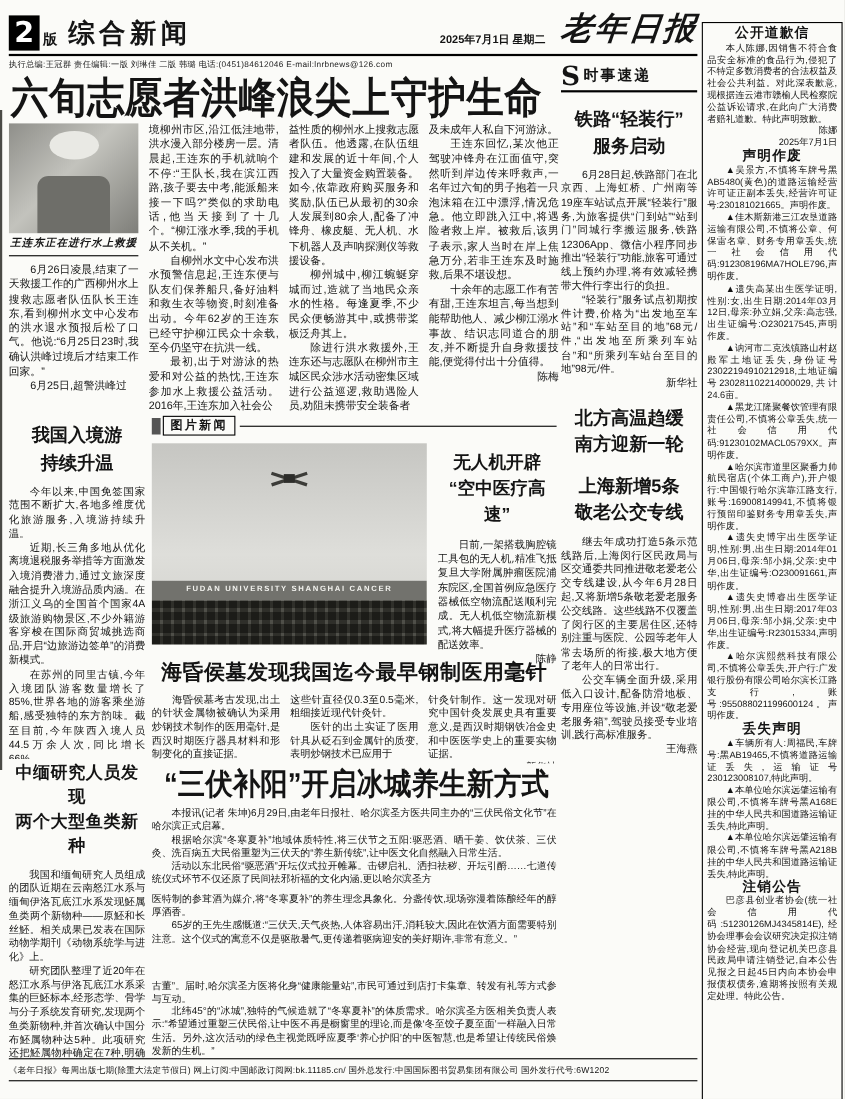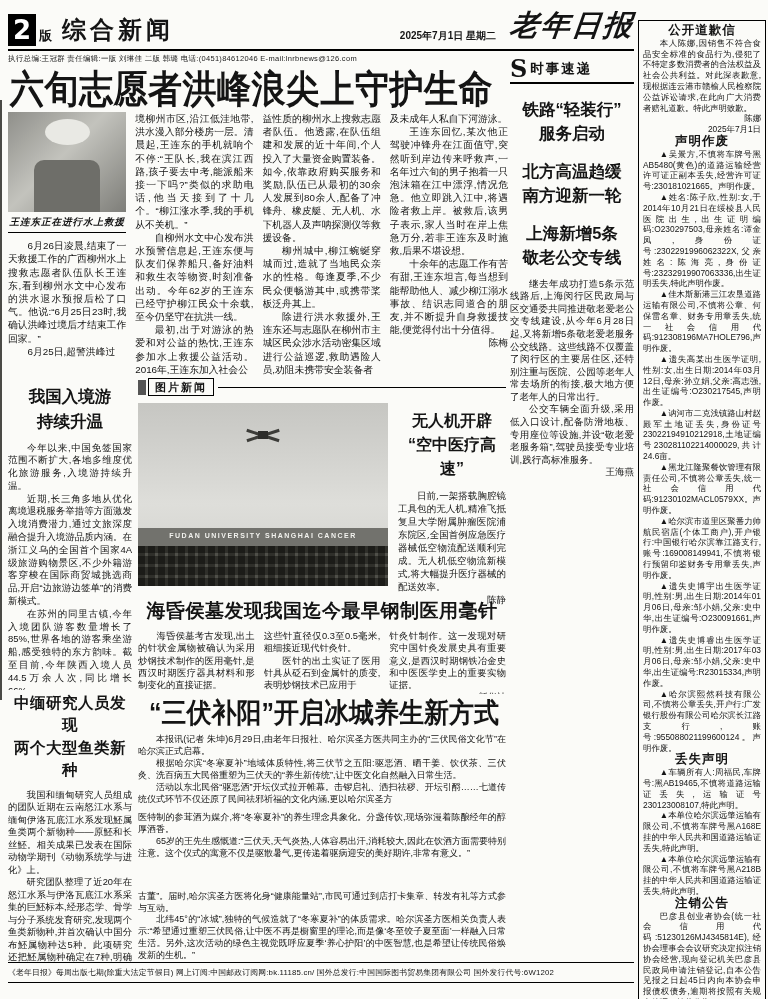--- a/index.html
+++ b/index.html
@@ -145,20 +145,25 @@
 
   <div class="flash">
     <div class="flash-logo">
       <span class="flash-s">S</span>
       <span class="flash-label">时事速递</span>
     </div>
 
     <div>
       <h2><span>铁路“轻装行”</span><br>
           <span>服务启动</span></h2>
+      <div class="jt">
+        <p>6月28日起,铁路部门在北京西、上海虹桥、广州南等19座车站试点开展“轻装行”服务,为旅客提供“门到站”“站到门”同城行李搬运服务,铁路12306App、微信小程序同步推出“轻装行”功能,旅客可通过线上预约办理,将有效减轻携带大件行李出行的负担。</p>
+        <p>“轻装行”服务试点初期按件计费,价格为“出发地至车站”和“车站至目的地”68元/件,“出发地至所乘列车站台”和“所乘列车站台至目的地”98元/件。</p>
+        <p class="byline">新华社</p>
+      </div>
     </div>
 
     <div>
       <h2><span>北方高温趋缓</span><br>
           <span>南方迎新一轮</span></h2>
     </div>
 
     <div>
       <h2><span>上海新增5条</span><br>
           <span>敬老公交专线</span></h2>
@@ -259,21 +264,20 @@
   <div class="ads">
     <h3>公开道歉信</h3>
     <div class="jt">
       <p>本人陈娜,因销售不符合食品安全标准的食品行为,侵犯了不特定多数消费者的合法权益及社会公共利益。对此深表歉意,现根据连云港市赣榆人民检察院公益诉讼请求,在此向广大消费者赔礼道歉。特此声明致歉。</p>
       <p class="sig">陈娜</p>
       <p class="sig">2025年7月1日</p>
     </div>
     <h3>声明作废</h3>
     <div class="jt">
       <p>▲吴景方,不慎将车牌号黑AB5480(黄色)的道路运输经营许可证正副本丢失,经营许可证号:230181021665。声明作废。</p>
-      <p>▲姓名:陈子欣,性别:女,于2014年10月21日在绥棱县人民医院出生,出生证明编码:O230297503,母亲姓名:谭金凤,身份证号:2302291996062322X,父亲姓名:陈海亮,身份证号:23232919907063336,出生证明丢失,特此声明作废。</p>
       <p>▲佳木斯新港三江农垦道路运输有限公司,不慎将公章、何保雷名章、财务专用章丢失,统一社会信用代码:912308196MA7HOLE796,声明作废。</p>
       <p>▲遗失高某出生医学证明,性别:女,出生日期:2014年03月12日,母亲:孙立娟,父亲:高志强,出生证编号:O230217545,声明作废。</p>
       <p>▲讷河市二克浅镇路山村赵殿军土地证丢失,身份证号23022194910212918,土地证编号230281102214000029,共计24.6亩。</p>
       <p>▲黑龙江隆聚餐饮管理有限责任公司,不慎将公章丢失,统一社会信用代码:91230102MACL0579XX。声明作废。</p>
       <p>▲哈尔滨市道里区聚番力帅航民宿店(个体工商户),开户银行:中国银行哈尔滨靠江路支行,账号:169008149941,不慎将银行预留印鉴财务专用章丢失,声明作废。</p>
       <p>▲遗失史博宇出生医学证明,性别:男,出生日期:2014年01月06日,母亲:邹小娟,父亲:史中华,出生证编号:O230091661,声明作废。</p>
       <p>▲遗失史博睿出生医学证明,性别:男,出生日期:2017年03月06日,母亲:邹小娟,父亲:史中华,出生证编号:R23015334,声明作废。</p>
       <p>▲哈尔滨熙然科技有限公司,不慎将公章丢失,开户行:广发银行股份有限公司哈尔滨长江路支行,账号:955088021199600124。声明作废。</p>
     </div>
     <h3>丢失声明</h3>

